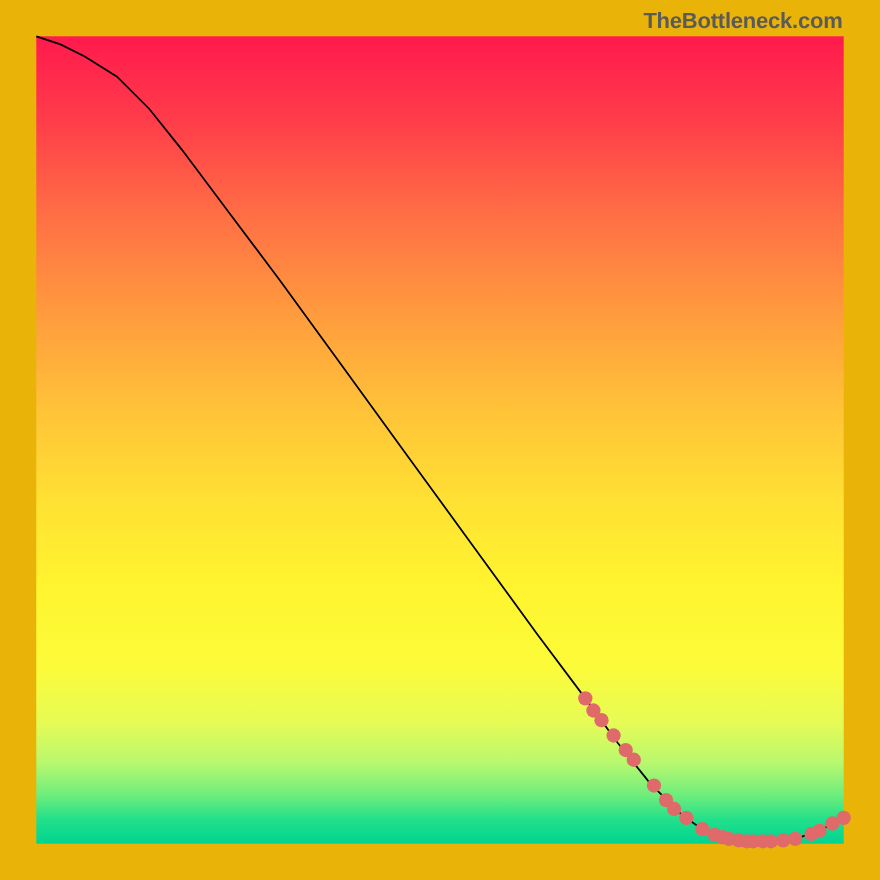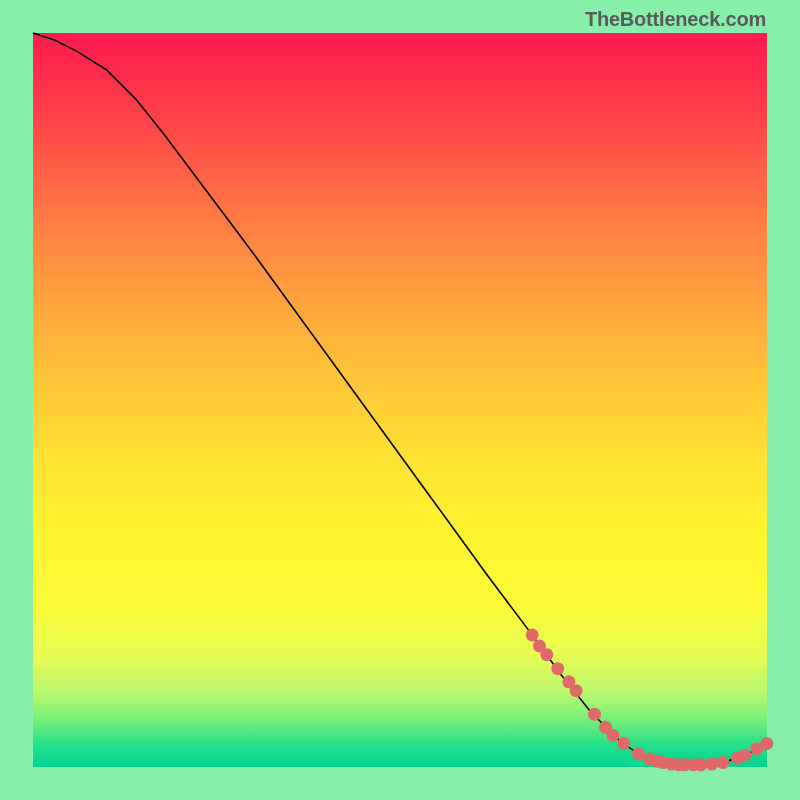--- a/index.html
+++ b/index.html
@@ -1,21 +1,21 @@
 <!DOCTYPE html>
 <html><head>
 <meta charset="utf-8">
 <style>
   * { margin: 0; padding: 0; box-sizing: border-box; }
   html, body { width: 800px; height: 800px; background: #000; overflow: hidden; }
   .stage {
     position: relative;
     width: 800px;
     height: 800px;
-    background: #86efac;
+    background: #eab308;
   }
   .plot-area {
     position: absolute;
     left: 33px;
     top: 33px;
     width: 734px;
     height: 734px;
     background: linear-gradient(to bottom,
       #ff1a4d 0%,
       #ff3b4a 10%,

